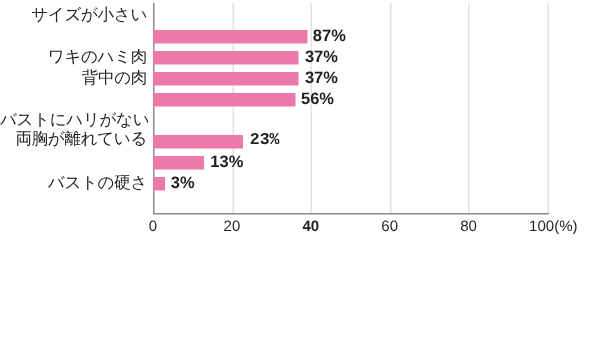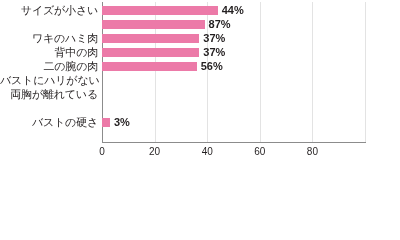--- a/index.html
+++ b/index.html
@@ -125,24 +125,20 @@
       <div class="gridline" style="left: 207.2px;"></div>
       <div class="gridline" style="left: 259.8px;"></div>
       <div class="gridline" style="left: 312.4px;"></div>
       <div class="gridline" style="left: 365px;"></div>
     </div>
   <div class="baseline"></div>
 
   <div class="rows" id="rows">
       <div class="row" style="top: 3px; position: absolute; left: 0px; width: 400px;">
         <div class="cat-label">サイズが小さい</div>
-        <div class="bar-wrap">
-          <div class="bar" style="width: 115.72px; background: rgb(236, 122, 168);"></div>
-          <div class="val-label">44%</div>
-        </div>
       </div>
       <div class="row" style="top: 17px; position: absolute; left: 0px; width: 400px;">
         <div class="bar-wrap">
           <div class="bar" style="width: 102.57px; background: rgb(236, 122, 168);"></div>
           <div class="val-label">87%</div>
         </div>
       </div>
       <div class="row" style="top: 31px; position: absolute; left: 0px; width: 400px; padding-left: 38px;">
         <div class="cat-label">ワキのハミ肉</div>
         <div class="bar-wrap">
@@ -151,44 +147,52 @@
         </div>
       </div>
       <div class="row" style="top: 45px; position: absolute; left: 0px; width: 400px;">
         <div class="cat-label">背中の肉</div>
         <div class="bar-wrap">
           <div class="bar" style="width: 97.31px; background: rgb(236, 122, 168);"></div>
           <div class="val-label">37%</div>
         </div>
       </div>
       <div class="row" style="top: 59px; position: absolute; left: 0px; width: 400px;">
-        <div class="cat-label">二の腕の肉</div>
         <div class="bar-wrap">
           <div class="bar" style="width: 94.68px; background: rgb(236, 122, 168);"></div>
           <div class="val-label">56%</div>
         </div>
       </div>
       <div class="row" style="top: 73px; position: absolute; left: 0px; width: 400px;">
         <div class="cat-label">バストにハリがない</div>
       </div>
-      <div class="row" style="top: 87px; position: absolute; left: 0px; width: 400px;">
+      <div class="row" style="top: 87px; position: absolute; left: 0px; width: 400px; font-family: Liberation Mono, monospace;">
         <div class="cat-label">両胸が離れている</div>
+        <div class="bar-wrap">
+          <div class="bar" style="width: 60.49px; background: rgb(236, 122, 168);"></div>
+          <div class="val-label">23%</div>
+        </div>
       </div>
       <div class="row" style="top: 101px; position: absolute; left: 0px; width: 400px;">
+        <div class="bar-wrap">
+          <div class="bar" style="width: 34.19px; background: rgb(236, 122, 168);"></div>
+          <div class="val-label">13%</div>
+        </div>
       </div>
       <div class="row" style="top: 115px; position: absolute; left: 0px; width: 400px;">
         <div class="cat-label">バストの硬さ</div>
         <div class="bar-wrap">
           <div class="bar" style="width: 7.89px; background: rgb(236, 122, 168);"></div>
           <div class="val-label">3%</div>
         </div>
       </div>
     </div>
 
   <div class="xaxis" id="xaxis">
       <div class="xtick" style="left: 102px;">0</div>
       <div class="xtick" style="left: 154.6px;">20</div>
-      <div class="xtick" style="left: 207.2px;">40</div>
+      <div class="xtick" style="left: 207.2px; font-weight: bold;">40</div>
       <div class="xtick" style="left: 259.8px;">60</div>
       <div class="xtick" style="left: 312.4px;">80</div>
+      <div class="xtick" style="left: 365px; transform: translateX(-38%);">100<span class="xunit">(%)</span></div>
     </div>
 
 </div>
 
 </body></html>

